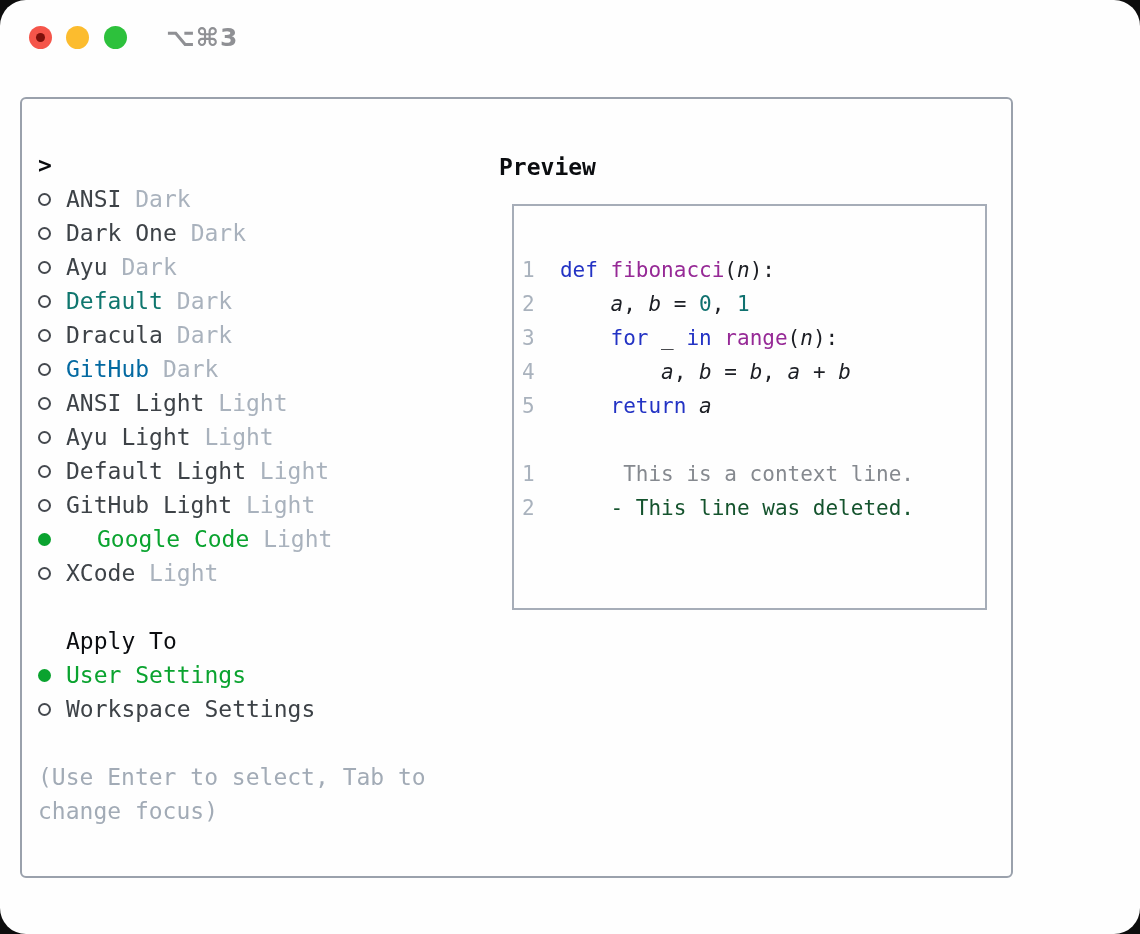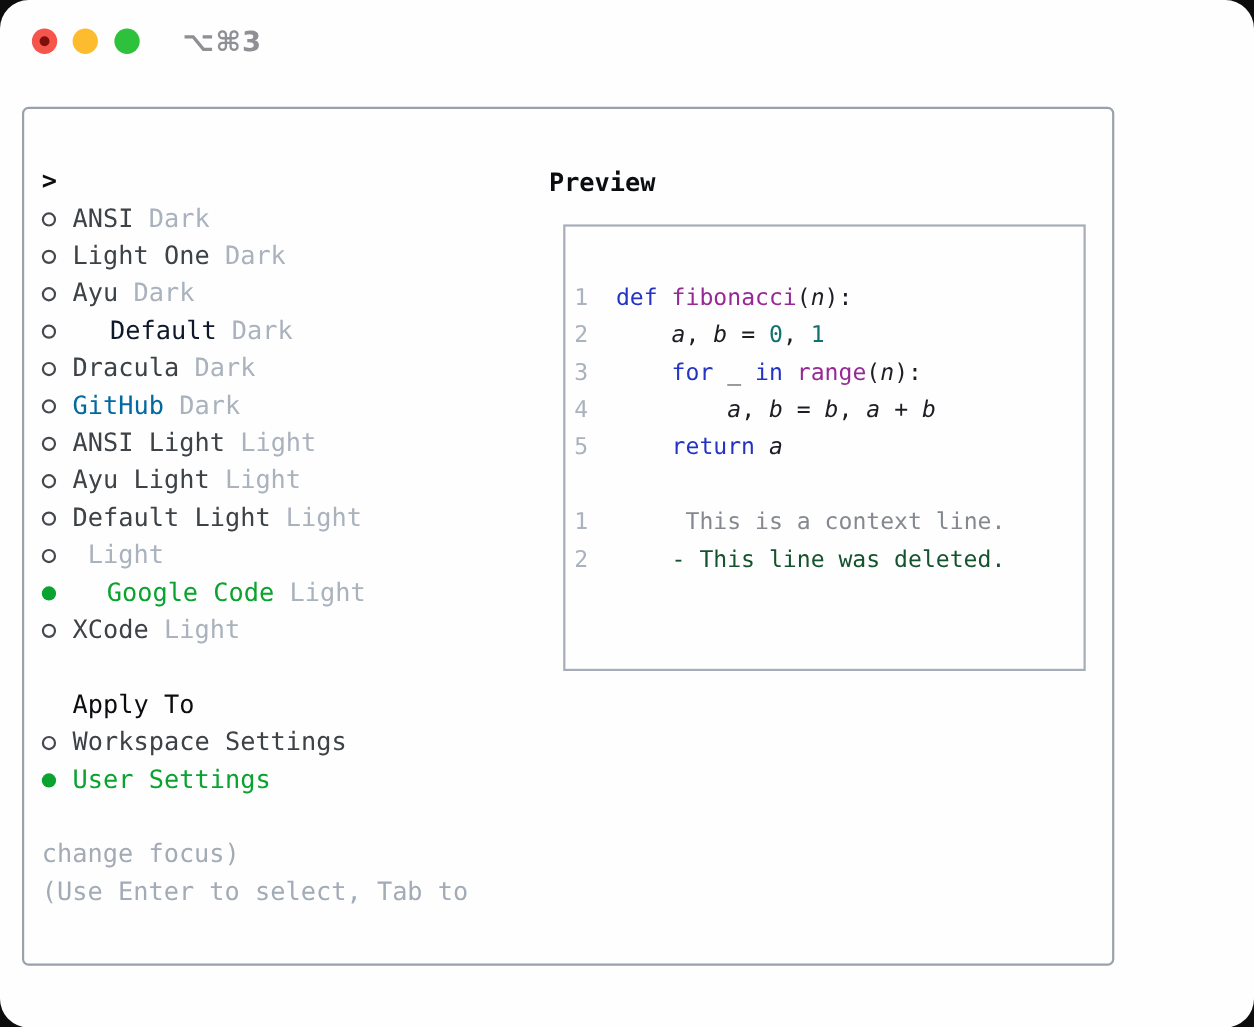--- a/index.html
+++ b/index.html
@@ -75,35 +75,35 @@
               <span class="marker">
                 <span class="radio-outline"></span>
               </span>
               <span class="opt-name" style="color: rgb(61, 66, 71);">ANSI</span>
               <span class="opt-variant" style="color: rgb(169, 178, 189);"> Dark</span>
             </div>
             <div class="row">
               <span class="marker">
                 <span class="radio-outline"></span>
               </span>
-              <span class="opt-name" style="color: rgb(61, 66, 71);">Light One</span>
+              <span class="opt-name" style="color: rgb(61, 66, 71);">Dark One</span>
               <span class="opt-variant" style="color: rgb(169, 178, 189);"> Dark</span>
             </div>
             <div class="row">
               <span class="marker">
                 <span class="radio-outline"></span>
               </span>
               <span class="opt-name" style="color: rgb(61, 66, 71);">Ayu</span>
               <span class="opt-variant" style="color: rgb(169, 178, 189);"> Dark</span>
             </div>
             <div class="row">
               <span class="marker">
                 <span class="radio-outline"></span>
               </span>
-              <span class="opt-name" style="color: #0f172a; margin-left: 34px;">Default</span>
+              <span class="opt-name" style="color: #0f766e;">Default</span>
               <span class="opt-variant" style="color: rgb(169, 178, 189);"> Dark</span>
             </div>
             <div class="row">
               <span class="marker">
                 <span class="radio-outline"></span>
               </span>
               <span class="opt-name" style="color: rgb(61, 66, 71);">Dracula</span>
               <span class="opt-variant" style="color: rgb(169, 178, 189);"> Dark</span>
             </div>
             <div class="row">
@@ -131,20 +131,21 @@
               <span class="marker">
                 <span class="radio-outline"></span>
               </span>
               <span class="opt-name" style="color: rgb(61, 66, 71);">Default Light</span>
               <span class="opt-variant" style="color: rgb(169, 178, 189);"> Light</span>
             </div>
             <div class="row">
               <span class="marker">
                 <span class="radio-outline"></span>
               </span>
+              <span class="opt-name" style="color: rgb(61, 66, 71);">GitHub Light</span>
               <span class="opt-variant" style="color: rgb(169, 178, 189);"> Light</span>
             </div>
             <div class="row">
               <span class="marker">
                 <span class="radio-filled" style="background: rgb(10, 163, 47);"></span>
               </span>
               <span class="opt-name" style="color: rgb(10, 163, 47); margin-left: 31px;">Google Code</span>
               <span class="opt-variant" style="color: rgb(169, 178, 189);"> Light</span>
             </div>
             <div class="row">
@@ -156,35 +157,35 @@
             </div>
           </div>
         <div class="row-spacer"></div>
         <div class="row">
           <span class="marker"></span>
           <span class="hdr-plain">Apply To</span>
         </div>
         <div id="apply-list">
             <div class="row">
               <span class="marker">
+                <span class="radio-filled" style="background: rgb(10, 163, 47);"></span>
+              </span>
+              <span class="opt-name" style="color: rgb(10, 163, 47);">User Settings</span>
+            </div>
+            <div class="row">
+              <span class="marker">
                 <span class="radio-outline"></span>
               </span>
               <span class="opt-name" style="color: rgb(61, 66, 71);">Workspace Settings</span>
-            </div>
-            <div class="row">
-              <span class="marker">
-                <span class="radio-filled" style="background: rgb(10, 163, 47);"></span>
-              </span>
-              <span class="opt-name" style="color: rgb(10, 163, 47);">User Settings</span>
             </div>
           </div>
         <div class="row-spacer"></div>
         <div class="help-text" style="color: rgb(162, 171, 182);">
+          <div>(Use Enter to select, Tab to</div>
           <div>change focus)</div>
-          <div>(Use Enter to select, Tab to</div>
         </div>
       </div>
 
       <div class="preview-title">Preview</div>
       <div class="preview-box">
         <div class="code-area" id="code-area">
             <div class="code-line"><span style="color: rgb(169, 178, 189);">1</span><span style="color: rgb(28, 30, 36);">  </span><span style="color: rgb(35, 51, 196);">def</span><span style="color: rgb(28, 30, 36);"> </span><span style="color: rgb(150, 41, 150);">fibonacci</span><span style="color: rgb(28, 30, 36);">(</span><span style="color: rgb(28, 30, 36); font-style: italic;">n</span><span style="color: rgb(28, 30, 36);">):</span></div>
             <div class="code-line"><span style="color: rgb(169, 178, 189);">2</span><span style="color: rgb(28, 30, 36);">      </span><span style="color: rgb(28, 30, 36); font-style: italic;">a</span><span style="color: rgb(28, 30, 36);">, </span><span style="color: rgb(28, 30, 36); font-style: italic;">b</span><span style="color: rgb(28, 30, 36);"> = </span><span style="color: rgb(16, 113, 111);">0</span><span style="color: rgb(28, 30, 36);">, </span><span style="color: rgb(16, 113, 111);">1</span></div>
             <div class="code-line"><span style="color: rgb(169, 178, 189);">3</span><span style="color: rgb(28, 30, 36);">      </span><span style="color: rgb(35, 51, 196);">for</span><span style="color: rgb(28, 30, 36);"> _ </span><span style="color: rgb(35, 51, 196);">in</span><span style="color: rgb(28, 30, 36);"> </span><span style="color: rgb(150, 41, 150);">range</span><span style="color: rgb(28, 30, 36);">(</span><span style="color: rgb(28, 30, 36); font-style: italic;">n</span><span style="color: rgb(28, 30, 36);">):</span></div>
             <div class="code-line"><span style="color: rgb(169, 178, 189);">4</span><span style="color: rgb(28, 30, 36);">          </span><span style="color: rgb(28, 30, 36); font-style: italic;">a</span><span style="color: rgb(28, 30, 36);">, </span><span style="color: rgb(28, 30, 36); font-style: italic;">b</span><span style="color: rgb(28, 30, 36);"> = </span><span style="color: rgb(28, 30, 36); font-style: italic;">b</span><span style="color: rgb(28, 30, 36);">, </span><span style="color: rgb(28, 30, 36); font-style: italic;">a</span><span style="color: rgb(28, 30, 36);"> + </span><span style="color: rgb(28, 30, 36); font-style: italic;">b</span></div>

